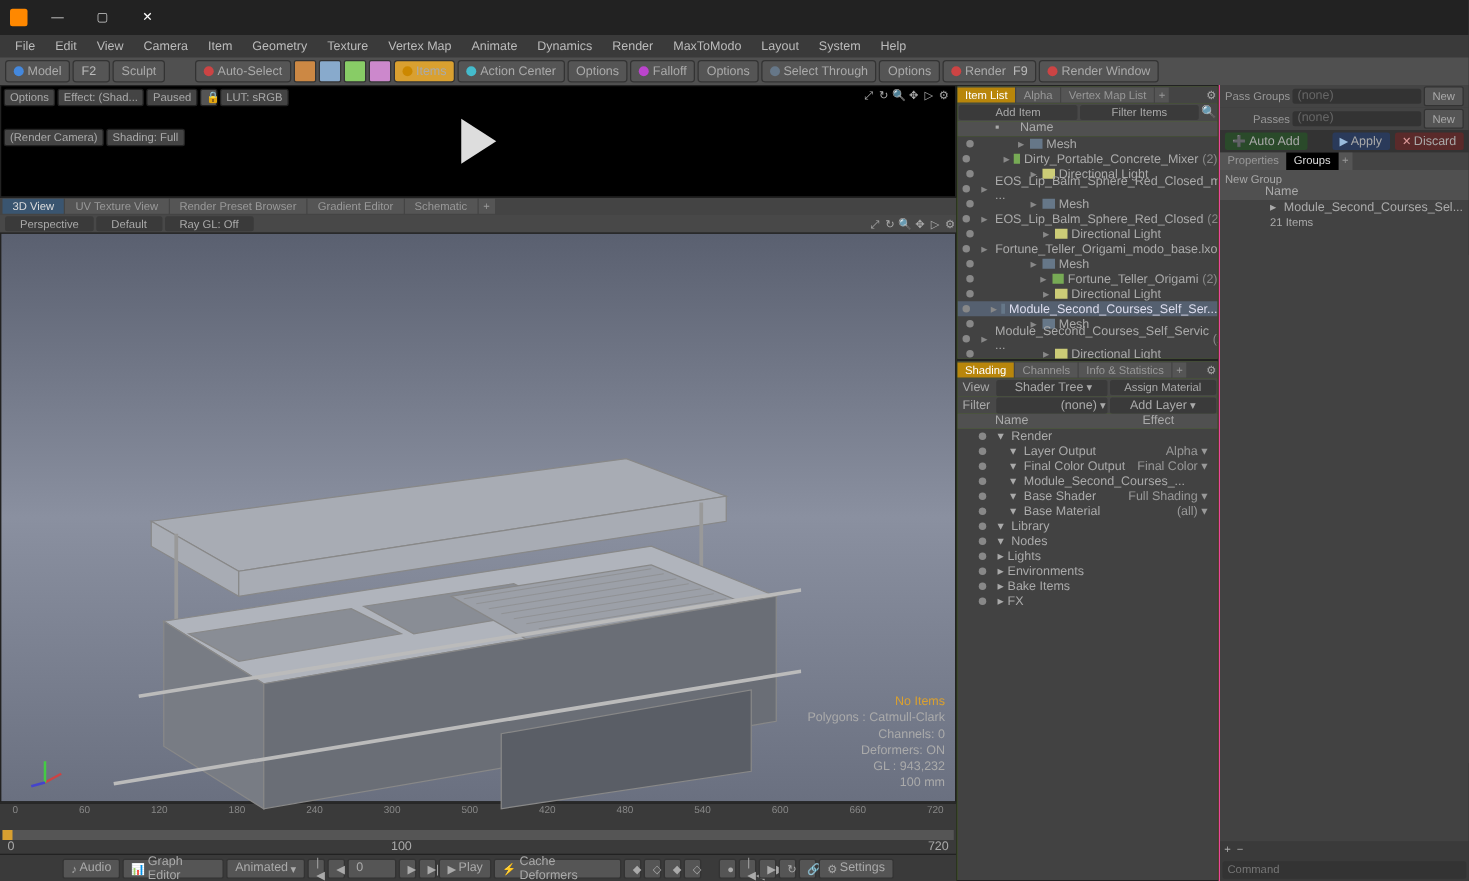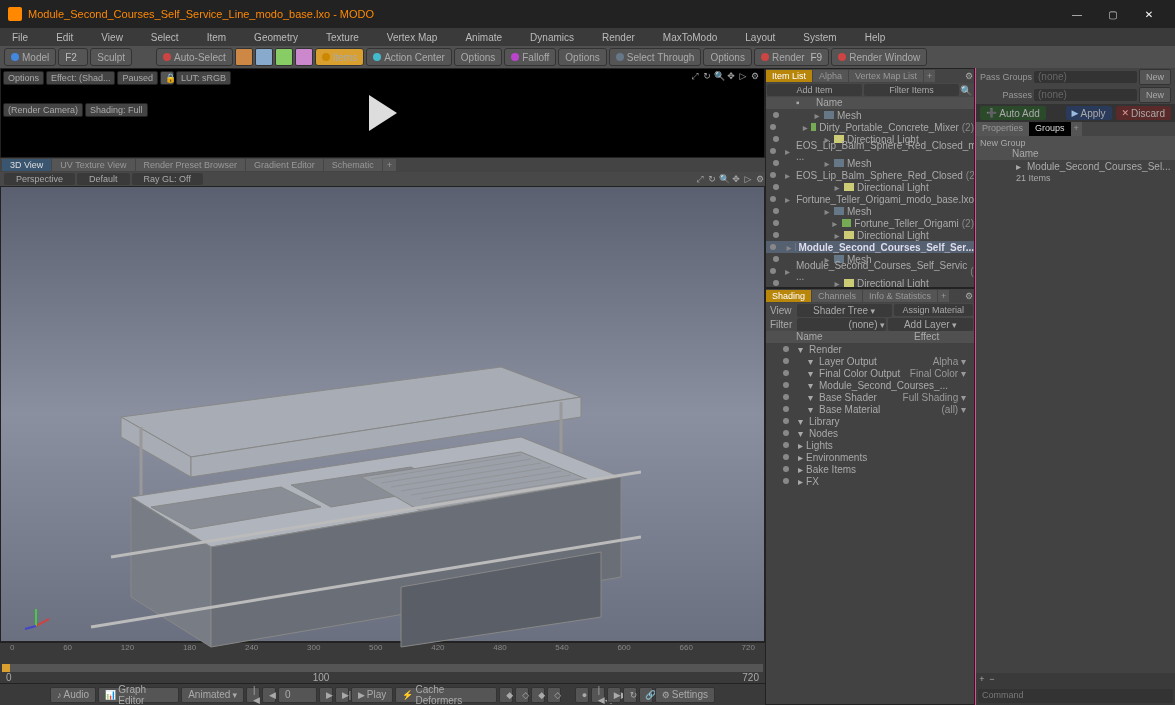--- a/index.html
+++ b/index.html
@@ -2,21 +2,21 @@
 <html><head>
 <meta charset="utf-8">
 <style>
 *{margin:0;padding:0;box-sizing:border-box;font-family:Arial,sans-serif;font-size:10px;color:#aaa;user-select:none}
 body{background:#3a3a3a;width:1175px;height:705px;overflow:hidden;position:relative}
 .titlebar{height:28px;background:#222;display:flex;align-items:center;padding:0 8px}
 .titlebar .icon{width:14px;height:14px;background:#f80;border-radius:2px;margin-right:6px}
 .titlebar .title{color:#f80;font-size:11px;flex:1}
 .winbtn{width:36px;height:20px;display:flex;align-items:center;justify-content:center;color:#ccc}
 .winbtn.close{color:#fff}
-.menubar{height:18px;background:#3a3a3a;display:flex;align-items:center;padding:0 4px;gap:12px}
+.menubar{height:18px;background:#3a3a3a;display:flex;align-items:center;padding:0 4px;gap:0}
 .menubar span{padding:2px 8px;color:#bbb}
 .toolbar{height:22px;background:#505050;display:flex;align-items:center;padding:0 4px;gap:2px}
 .tbtn{height:18px;padding:0 6px;background:#555;border:1px solid #333;border-radius:3px;display:flex;align-items:center;gap:3px;color:#bbb}
 .tbtn .dot{width:8px;height:8px;border-radius:50%}
 .tbtn.active{background:#d9a030;color:#222}
 .icbtn{width:18px;height:18px;background:#666;border:1px solid #333;border-radius:2px}
 .main{display:flex;height:calc(100% - 68px)}
 .left{flex:1;display:flex;flex-direction:column}
 .right{width:410px;display:flex}
 .rcol1{width:210px;display:flex;flex-direction:column}
@@ -79,31 +79,30 @@
 .vis-col{width:12px;display:flex;align-items:center;justify-content:center}
 .vis-col .eye{width:6px;height:6px;border-radius:50%;background:#888}
 .top-icons{position:absolute;right:4px;top:2px;display:flex;gap:2px}
 .ti{width:10px;height:10px;color:#aaa;font-size:9px;text-align:center}
 </style>
 </head>
 <body>
 
 <div class="titlebar">
   <div class="icon"></div>
-  <div class="title">Module_Second_Courses_Self_Service_Line_modo_base.lxo - MODO</div>
   <div class="winbtn">—</div>
   <div class="winbtn">▢</div>
   <div class="winbtn close">✕</div>
 </div>
 
 <div class="menubar">
   <span>File</span>
   <span>Edit</span>
   <span>View</span>
-  <span>Select</span>
+  <span>Camera</span>
   <span>Item</span>
   <span>Geometry</span>
   <span>Texture</span>
   <span>Vertex Map</span>
   <span>Animate</span>
   <span>Dynamics</span>
   <span>Render</span>
   <span>MaxToModo</span>
   <span>Layout</span>
   <span>System</span>
@@ -225,20 +224,28 @@
               <line x1="340" y1="142" x2="490" y2="118"></line>
               <line x1="350" y1="146" x2="500" y2="122"></line>
         </g>
         <polygon points="50,140 130,190 130,290 50,240" fill="#787c84"></polygon>
         <polygon points="130,190 540,120 540,220 130,290" fill="#6a6e76"></polygon>
         <polygon points="320,230 520,195 520,260 320,290" fill="#5a5e66"></polygon>
         <line x1="30" y1="200" x2="560" y2="115" stroke="#bbb" stroke-width="3"></line>
         <line x1="10" y1="270" x2="560" y2="180" stroke="#bbb" stroke-width="3"></line>
       </g>
     </svg>
+    <div class="stats">
+      <div class="noi">No Items</div>
+      <div>Polygons : Catmull-Clark</div>
+      <div>Channels: 0</div>
+      <div>Deformers: ON</div>
+      <div>GL : 943,232</div>
+      <div>100 mm</div>
+    </div>
     <svg class="axis">
           <line x1="15" y1="25" x2="28" y2="18" stroke="#c44" stroke-width="2"></line>
           <line x1="15" y1="25" x2="15" y2="8" stroke="#4c4" stroke-width="2"></line>
           <line x1="15" y1="25" x2="4" y2="28" stroke="#44c" stroke-width="2"></line>
         </svg>
   </div>
   <div class="timeline">
     <div class="tl-ticks">
       <span>0</span>
           <span>60</span>
@@ -426,21 +433,21 @@
               <span>Directional Light</span>
             </div>
             <div class="trow sel">
               <span class="vis-col">
                 <span class="eye"></span>
               </span>
               <span class="vis-col"></span>
               <span class="ind" style="width:10px"></span>
               <span class="tg">▸</span>
               <span class="ic grp"></span>
-              <span style="font-weight:bold;color:#dde">Module_Second_Courses_Self_Ser...</span>
+              <span style="font-weight:normal;color:#dde">Module_Second_Courses_Self_Ser...</span>
             </div>
             <div class="trow">
               <span class="vis-col">
                 <span class="eye"></span>
               </span>
               <span class="vis-col"></span>
               <span class="ind" style="width:20px"></span>
               <span class="tg">▸</span>
               <span class="ic grp"></span>
               <span>Mesh</span>
@@ -473,21 +480,21 @@
     <div class="ptabs">
       <div class="ptab active">Shading</div>
       <div class="ptab">Channels</div>
       <div class="ptab">Info &amp; Statistics</div>
       <div class="ptab" style="padding:1px 3px">+</div>
       <div style="flex:1"></div>
             <span class="ti">⚙</span>
     </div>
     <div class="phdr">
       <span style="width:30px;padding-left:4px">View</span>
-      <div class="hbtn" style="text-align:left;padding-left:16px"><span>Shader Tree</span> ▾</div>
+      <div class="hbtn" style="text-align:center;padding-left:4px"><span>Shader Tree</span> ▾</div>
       <div class="hbtn">Assign Material</div>
     </div>
     <div class="phdr">
       <span style="width:30px;padding-left:4px">Filter</span>
       <div class="hbtn" style="text-align:right;padding-left:4px"><span>(none)</span> ▾</div>
       <div class="hbtn"><span>Add Layer</span> ▾</div>
     </div>
     <div class="pcolhdr">
             <span style="flex:1">Name</span>
             <span style="width:60px">Effect</span>

